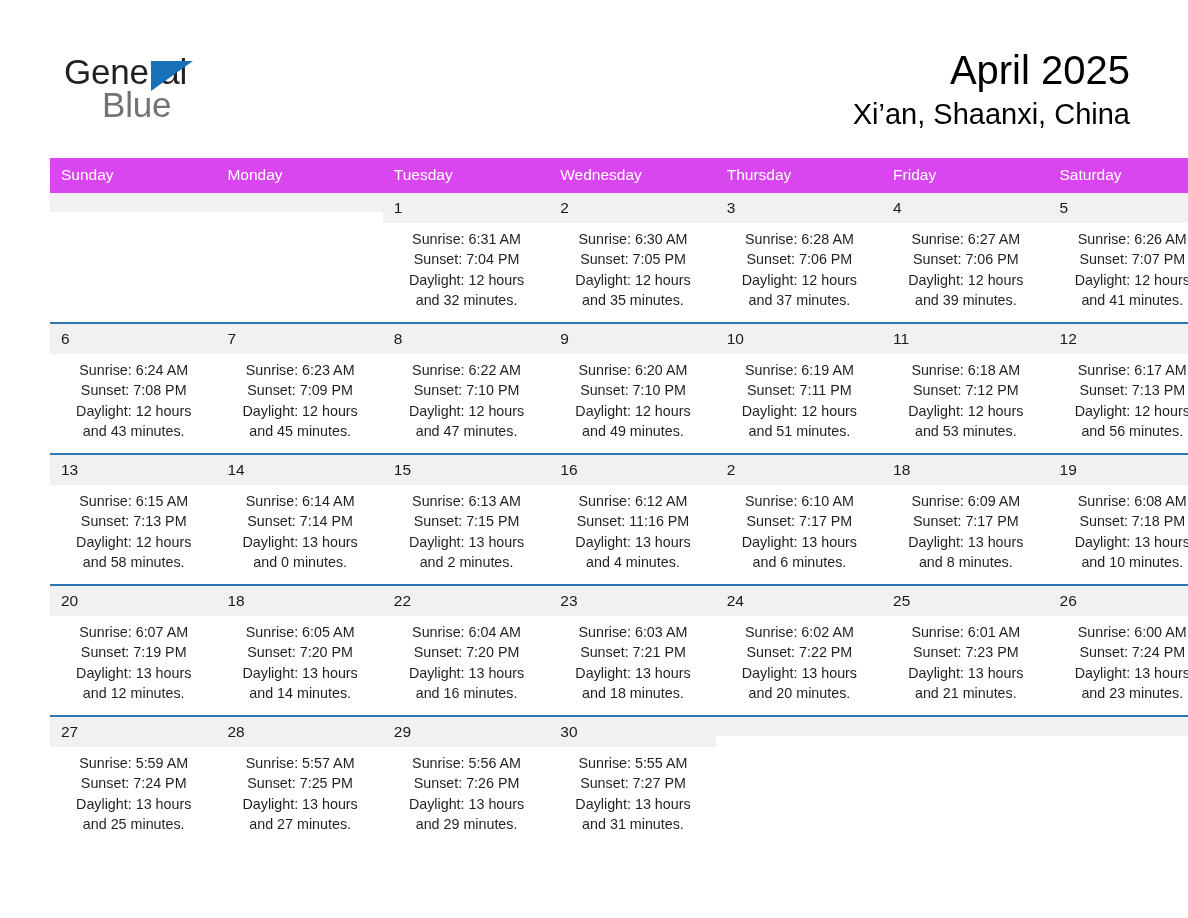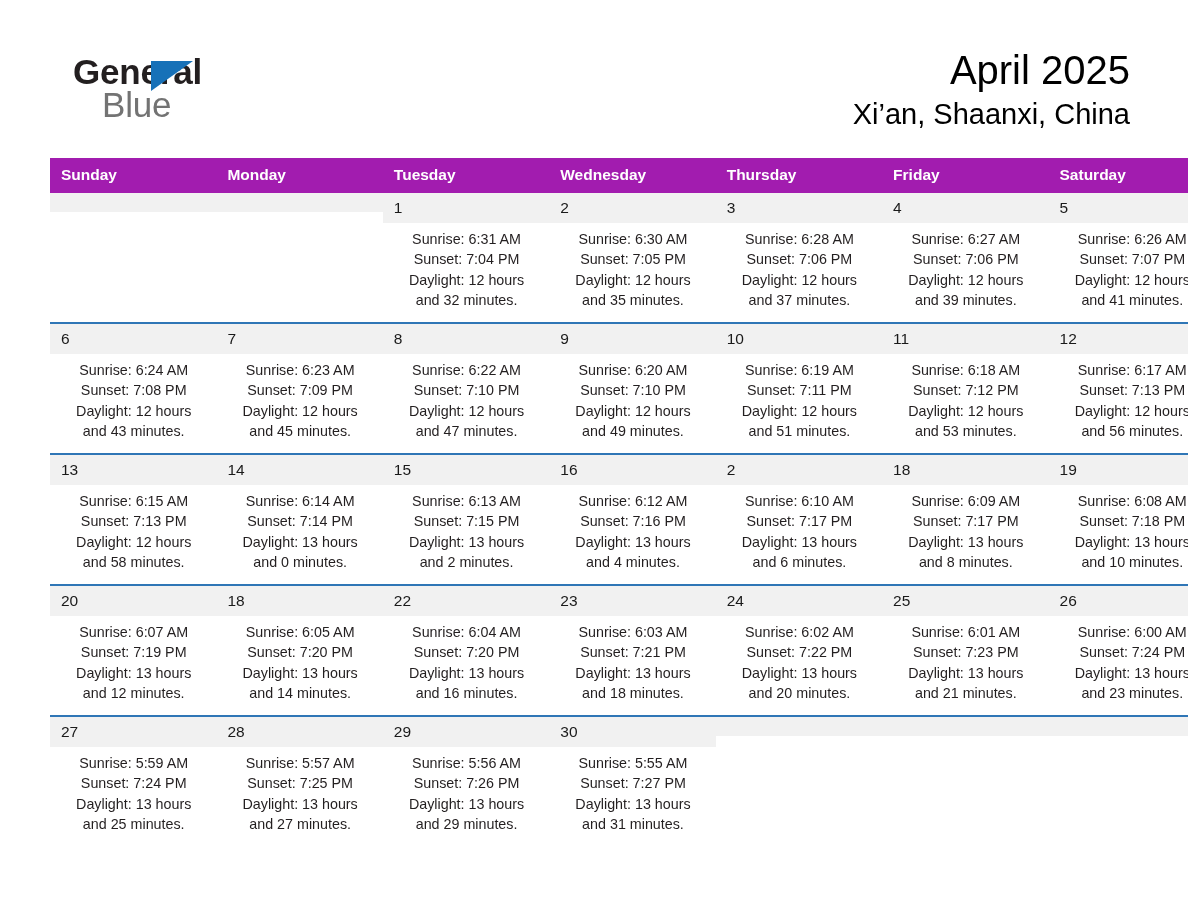--- a/index.html
+++ b/index.html
@@ -31,27 +31,27 @@
   }
   .logo {
     position: absolute;
     left: 57px;
     top: 52px;
     width: 260px;
     height: 78px;
   }
   .logo-general {
     position: absolute;
-    left: 16px;
+    left: 7px;
     top: 0;
     font-size: 35px;
     line-height: 40px;
     color: #231f20;
     letter-spacing: -0.2px;
-    font-weight: 700;
+    font-weight: 400;
   }
   .logo-tri {
     position: absolute;
     left: 94px;
     top: 9px;
     width: 0;
     height: 0;
     border-left: 42px solid #1771b8;
     border-bottom: 30px solid transparent;
   }
@@ -91,24 +91,24 @@
   
   .calendar {
     position: absolute;
     left: 50px;
     top: 158px;
     width: 1088px;
     border-collapse: collapse;
     table-layout: fixed;
   }
   .calendar th {
-    background: #a21caf;
+    background: #d946ef;
     color: #ffffff;
     font-size: 15.5px;
-    font-weight: 700;
+    font-weight: 400;
     text-align: left;
     padding: 8px 0 9px 11px;
     height: 16px;
     vertical-align: middle;
     width: 155.43px;
   }
   .calendar td {
     vertical-align: top;
     padding: 0;
     border-top: 2.5px solid #2f76b6;
@@ -283,21 +283,21 @@
           <td>
             <div class="daynum">15</div>
             <div class="details">Sunrise: 6:13 AM
 Sunset: 7:15 PM
 Daylight: 13 hours
 and 2 minutes.</div>
           </td>
           <td>
             <div class="daynum">16</div>
             <div class="details">Sunrise: 6:12 AM
-Sunset: 7:16 PM
+Sunset: 11:16 PM
 Daylight: 13 hours
 and 4 minutes.</div>
           </td>
           <td>
             <div class="daynum">2</div>
             <div class="details">Sunrise: 6:10 AM
 Sunset: 7:17 PM
 Daylight: 13 hours
 and 6 minutes.</div>
           </td>

